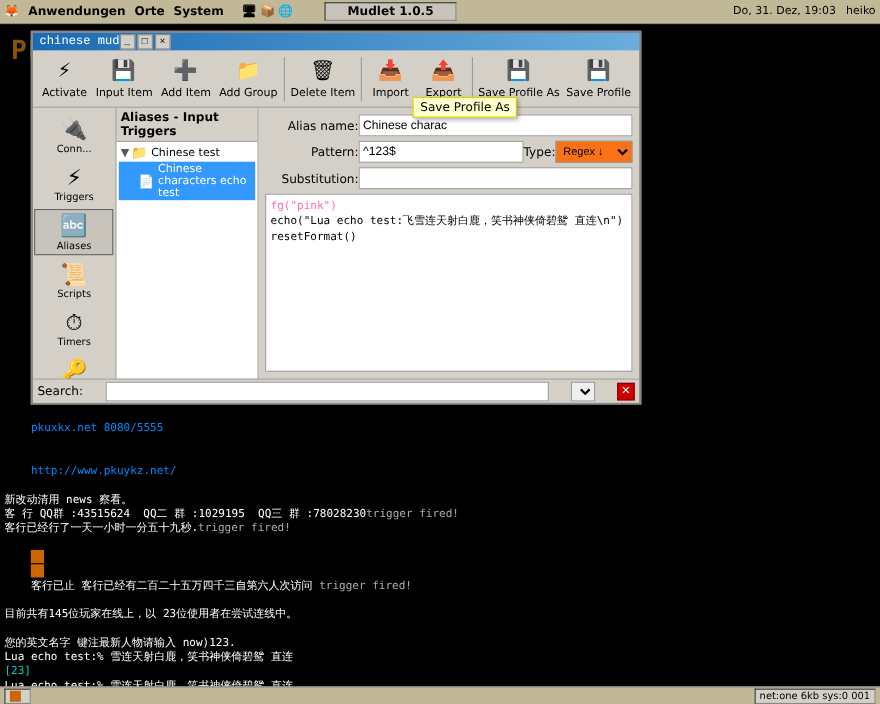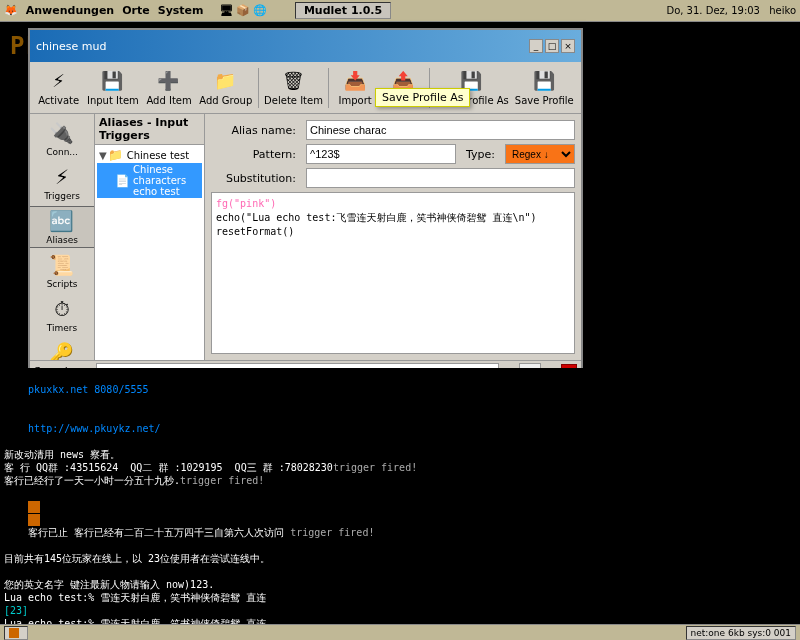--- a/index.html
+++ b/index.html
@@ -60,22 +60,23 @@
       border: 2px solid #888;
       box-shadow: 3px 3px 8px rgba(0,0,0,0.5);
     }
 
     .dialog-titlebar {
       background: linear-gradient(to right, #1a6bb5, #6aaddd);
       color: white;
       padding: 2px 6px;
       display: flex;
       align-items: center;
-      justify-content: space-between;
-      height: 32px;
+      justify-content: flex-start;
+      height: 16px;
+      font-family: Liberation Mono, monospace;
     }
 
     .titlebar-buttons {
       display: flex;
       gap: 2px;
     }
 
     .titlebar-btn {
       width: 14px;
       height: 14px;
@@ -224,21 +225,21 @@
       background: #d4d0c8;
       display: flex;
       flex-direction: column;
       padding: 6px;
       gap: 4px;
     }
 
     .form-row {
       display: flex;
       align-items: center;
-      gap: 10px;
+      gap: 0;
     }
 
     .form-label {
       font-size: 11px;
       color: #000;
       width: 85px;
       text-align: right;
     }
 
     .form-input {
@@ -379,21 +380,21 @@
     <span>🦊</span>
     <span>Anwendungen</span>
     <span>Orte</span>
     <span>System</span>
     <span style="margin-left:8px; display:flex; gap:3px;">
       <span>🖥</span>
       <span>📦</span>
       <span>🌐</span>
     </span>
 
-    <span style="margin-left:20px; background:#c8c4bc; padding:1px 8px; border:1px inset #888;">Mudlet 1.0.5</span>
+    <span style="margin-left:20px; background:#c8c4bc; padding:1px 20px; border:1px inset #888;">Mudlet 1.0.5</span>
   </div>
   <div class="taskbar-right">
     <span>Do, 31. Dez, 19:03</span>
     <span style="margin-left:6px;">heiko</span>
   </div>
 </div>
 
 <div class="terminal-bg">
 
   <div style="position:absolute; top:10px; left:10px; color:#885500; font-size:24px; font-family:monospace; font-weight:bold; letter-spacing:2px;">

